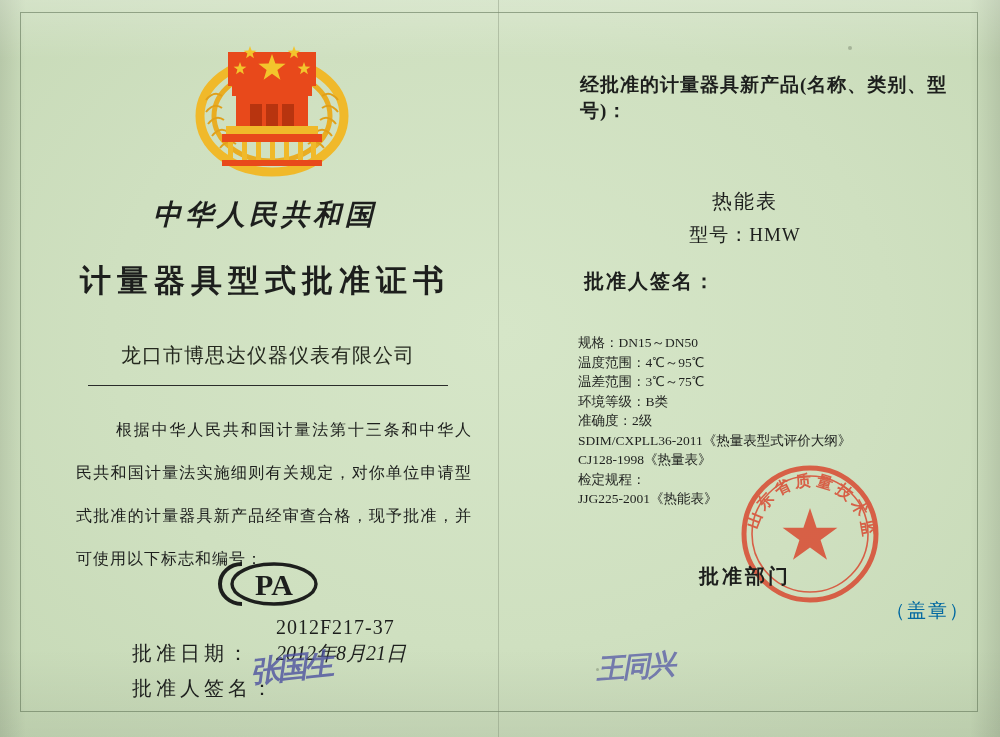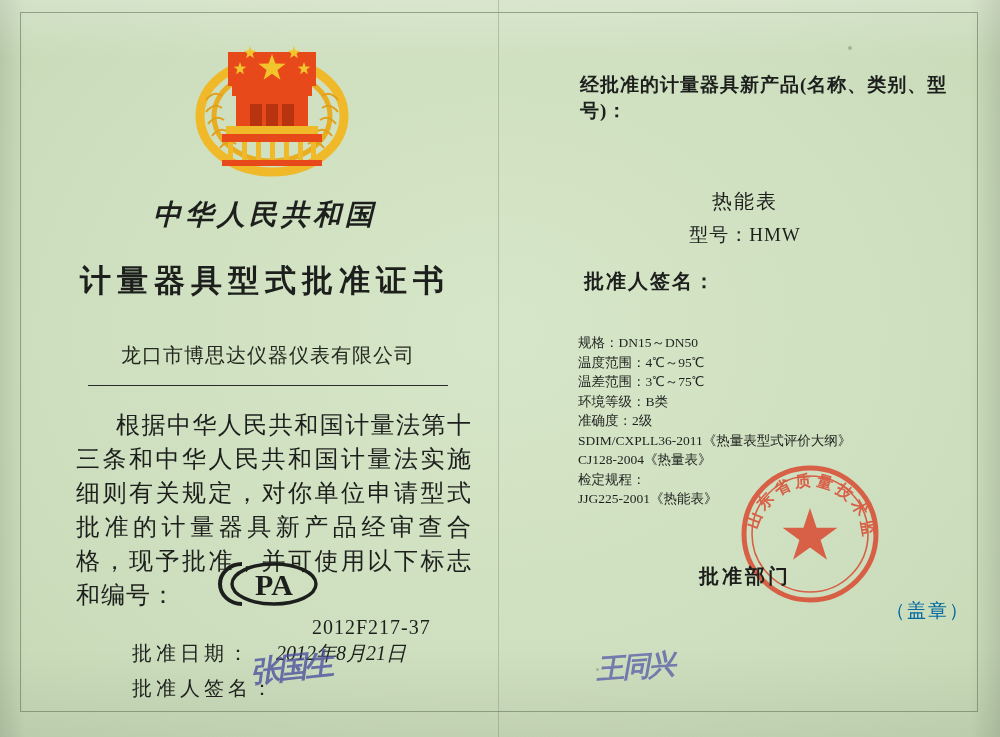--- a/index.html
+++ b/index.html
@@ -86,40 +86,39 @@
   }
   #company-name {
     font-size: 20px;
     letter-spacing: 1px;
     color: #25291f;
   }
   #body-text {
     position: absolute;
     left: 36px; top: 388px;
     width: 396px;
-    font-size: 24px;
-    line-height: 34px;
+    font-size: 16px;
+    line-height: 43px;
     letter-spacing: 1px;
     color: #1d1f1d;
     text-indent: 40px;
     text-align: justify;
   }
   #pa-mark {
     position: absolute;
     left: 172px; top: 540px;
     width: 118px; height: 48px;
   }
   #cert-no {
     position: absolute;
     left: 236px; top: 596px;
     font-size: 20px;
     letter-spacing: 1px;
     color: #1d1f1d;
     font-family: "Liberation Serif", serif;
-    margin-left: 36px;
   }
   .field-row {
     position: absolute;
     left: 92px;
     font-size: 20px;
     letter-spacing: 4px;
     color: #1d1f1d;
   }
   #row-date { top: 620px; }
   #row-sign { top: 655px; }
@@ -327,21 +326,21 @@
     <div id="product-model">型号：HMW</div>
     <div id="spec-heading">批准人签名：</div>
 
     <div id="spec-list">
       <div>规格：DN15～DN50</div>
       <div>温度范围：4℃～95℃</div>
       <div>温差范围：3℃～75℃</div>
       <div>环境等级：B类</div>
       <div>准确度：2级</div>
       <div>SDIM/CXPLL36-2011《热量表型式评价大纲》</div>
-      <div>CJ128-2004《热量表》</div>
+      <div>CJ128-1998《热量表》</div>
       <div>检定规程：</div>
       <div>JJG225-2001《热能表》</div>
     </div>
 
     <div id="seal">
       <svg viewBox="0 0 148 148" width="148" height="148" aria-hidden="true">
         <g opacity="0.82">
           <circle cx="74" cy="74" r="66" fill="none" stroke="#d9442c" stroke-width="5"></circle>
           <circle cx="74" cy="74" r="58" fill="none" stroke="#d9442c" stroke-width="1.6"></circle>
           <polygon points="74,48 80.6,67.8 101.4,67.8 84.6,80 91,99.8 74,87.6 57,99.8 63.4,80 46.6,67.8 67.4,67.8" fill="#d9442c"></polygon>

